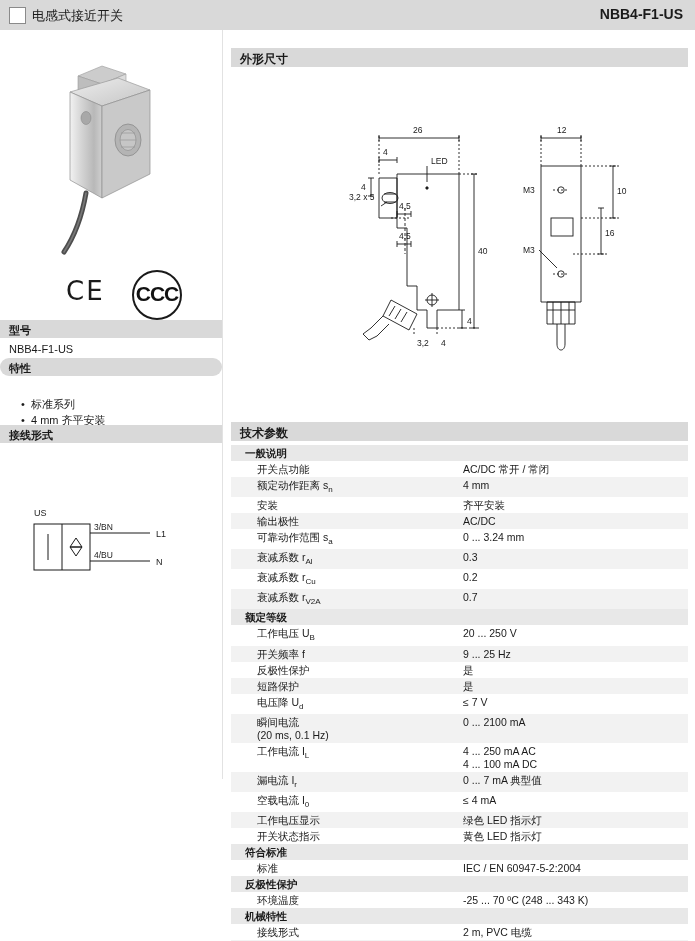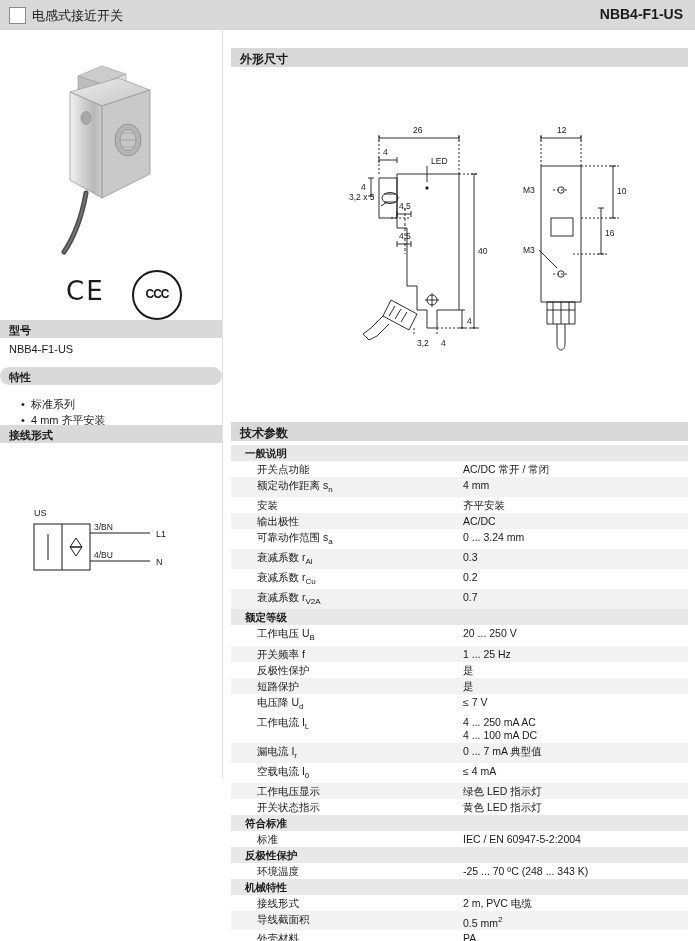--- a/index.html
+++ b/index.html
@@ -79,21 +79,21 @@
     font-family: "DejaVu Sans", sans-serif;
   }
   .ccc-mark {
     position: absolute;
     left: 96px; top: 0px;
     width: 46px; height: 46px;
     border: 2px solid #1a1a1a;
     border-radius: 50%;
     text-align: center;
     line-height: 44px;
-    font-size: 12px;
+    font-size: 21px;
     font-weight: bold;
     letter-spacing: -1px;
   }
   .sec-bar {
     position: absolute;
     left: 0;
     width: 222px;
     height: 18px;
     background: #d9d9d9;
     font-weight: bold;
@@ -236,21 +236,21 @@
     </svg>
 
     <div class="cert-row">
       <div class="ce-mark">CE</div>
       <div class="ccc-mark">CCC</div>
     </div>
 
     <div class="sec-bar" style="top:290px;">型号</div>
     <div class="sec-body" style="top:313px;">NBB4-F1-US</div>
 
-    <div class="sec-bar" style="top:337px;border-radius:9px;">特性</div>
+    <div class="sec-bar" style="top:328px;border-radius:9px;">特性</div>
     <div class="sec-body" style="top:358px;">
       <ul class="bullets">
         <li>标准系列</li>
         <li>4 mm 齐平安装</li>
       </ul>
     </div>
 
     <div class="sec-bar" style="top:395px;">接线形式</div>
 
     <svg class="wiring" viewBox="0 0 180 110">
@@ -426,33 +426,37 @@
           </tr>
           <tr class="group">
             <td colspan="2">额定等级</td>
           </tr>
           <tr>
             <td class="k">工作电压  U<sub>B</sub></td>
             <td class="v">20 ... 250 V</td>
           </tr>
           <tr class="alt">
             <td class="k">开关频率 f</td>
-            <td class="v">1 ... 25 Hz</td>
+            <td class="v">9 ... 25 Hz</td>
           </tr>
           <tr>
             <td class="k">反极性保护</td>
             <td class="v">是</td>
           </tr>
           <tr class="alt">
             <td class="k">短路保护</td>
             <td class="v">是</td>
           </tr>
           <tr>
             <td class="k">电压降  U<sub>d</sub></td>
             <td class="v">≤ 7 V</td>
+          </tr>
+          <tr class="alt">
+            <td class="k">瞬间电流<br>(20 ms, 0.1 Hz)</td>
+            <td class="v">0 ... 2100 mA</td>
           </tr>
           <tr>
             <td class="k">工作电流  I<sub>L</sub></td>
             <td class="v">4 ... 250 mA AC<br>4 ... 100 mA DC</td>
           </tr>
           <tr class="alt">
             <td class="k">漏电流 I<sub>r</sub></td>
             <td class="v">0 ... 7 mA 典型值</td>
           </tr>
           <tr>

